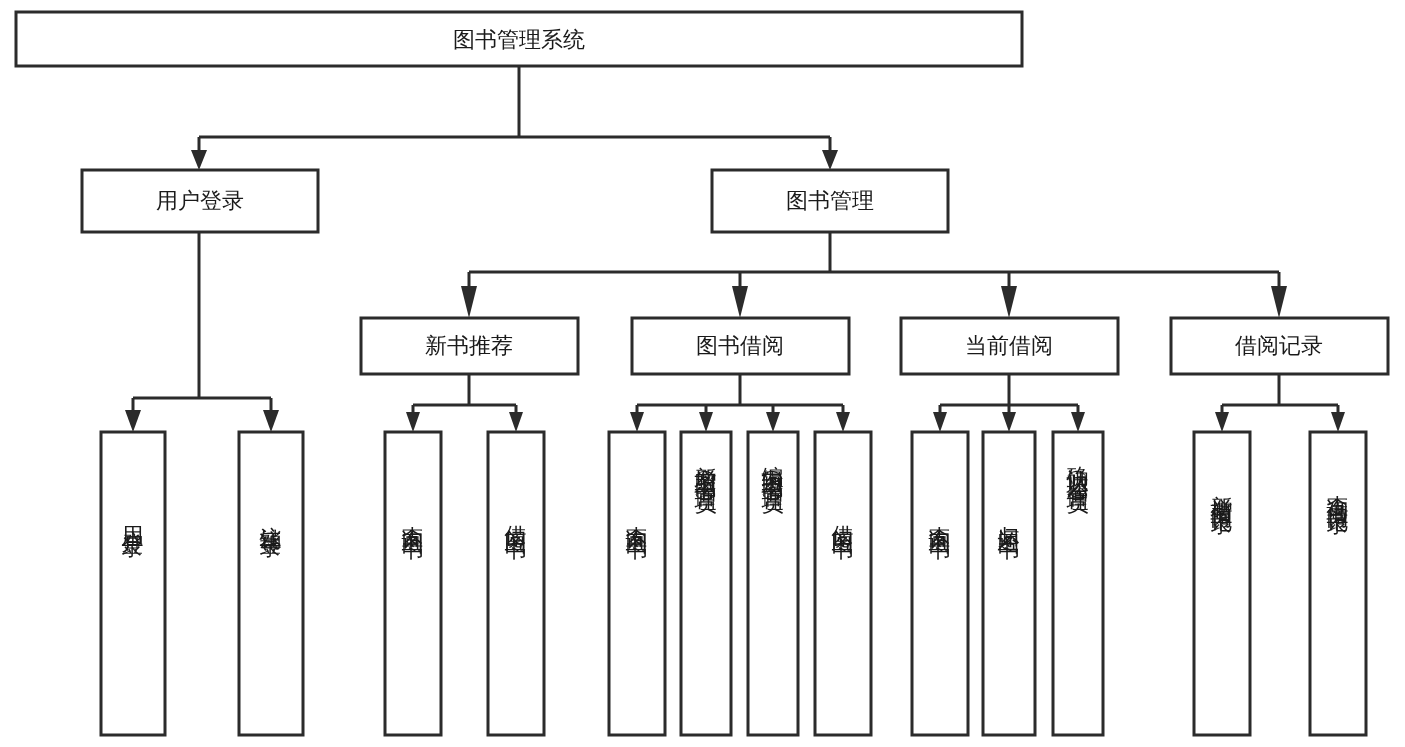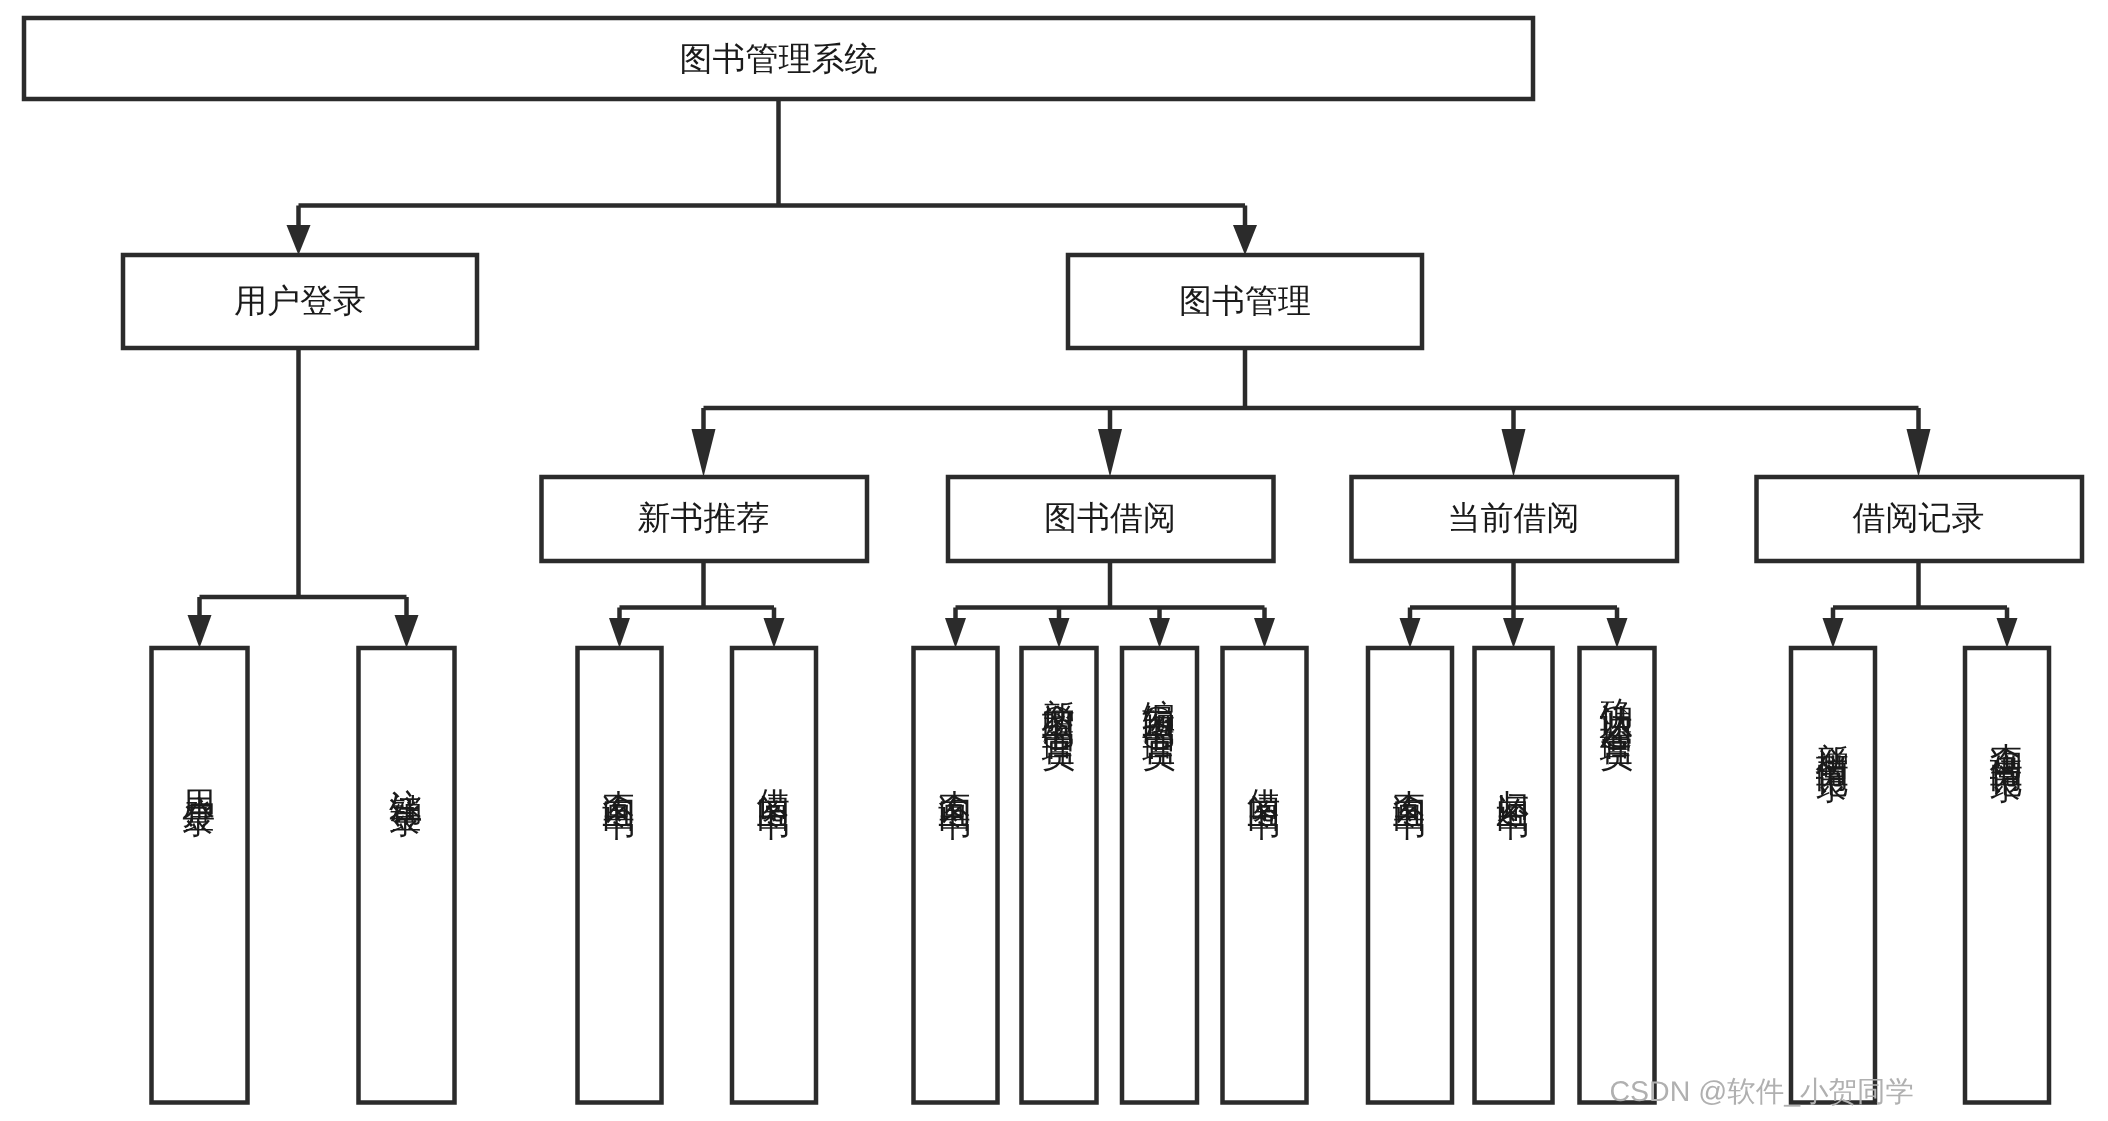--- a/index.html
+++ b/index.html
@@ -232,15 +232,14 @@
       <text class="node-label-v" x="1222" y="489" text-anchor="middle">新增借阅记录</text>
     </g>
 
     <g>
       <rect class="node-rect" x="1310" y="432" width="56" height="303"></rect>
       <text class="node-label-v" x="1338" y="489" text-anchor="middle">查询借阅记录</text>
     </g>
 
   </svg>
 
-  <div class="watermark">CSDN @软件_小贺同学</div>
 
 </div>
 
 </body></html>

